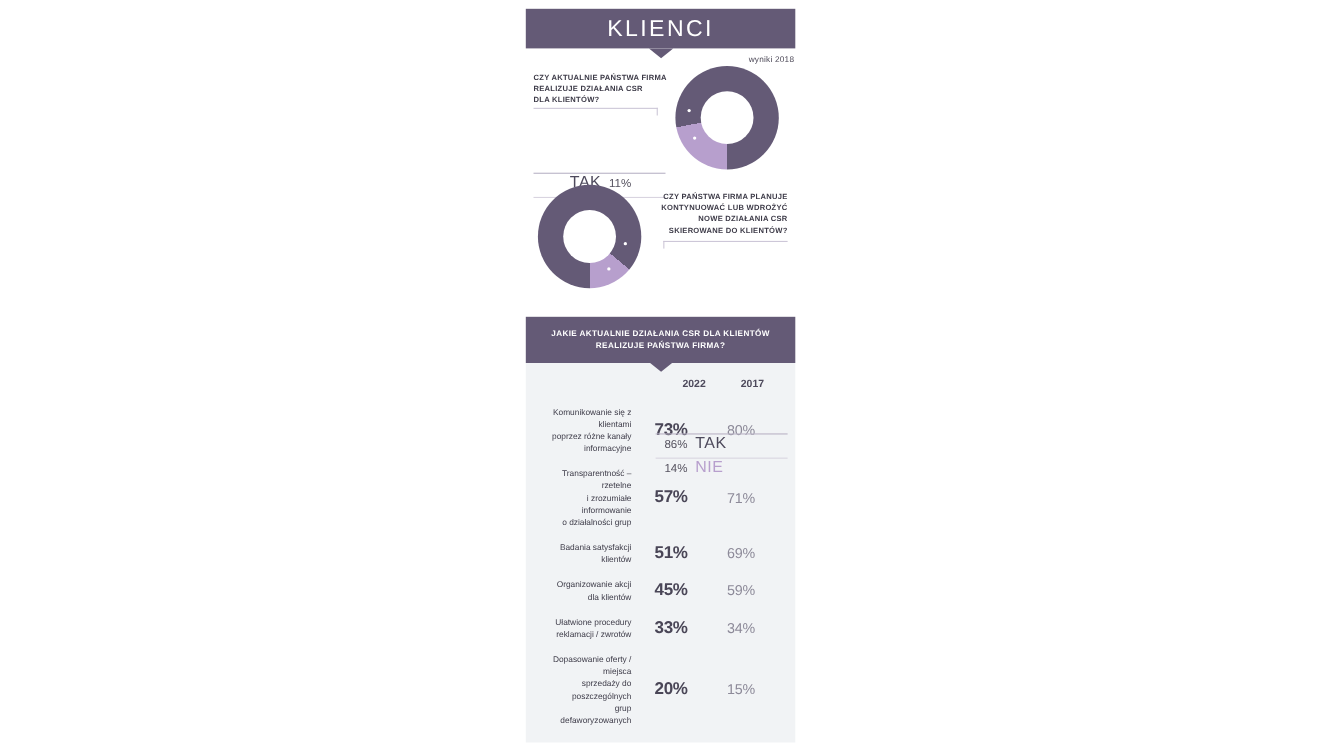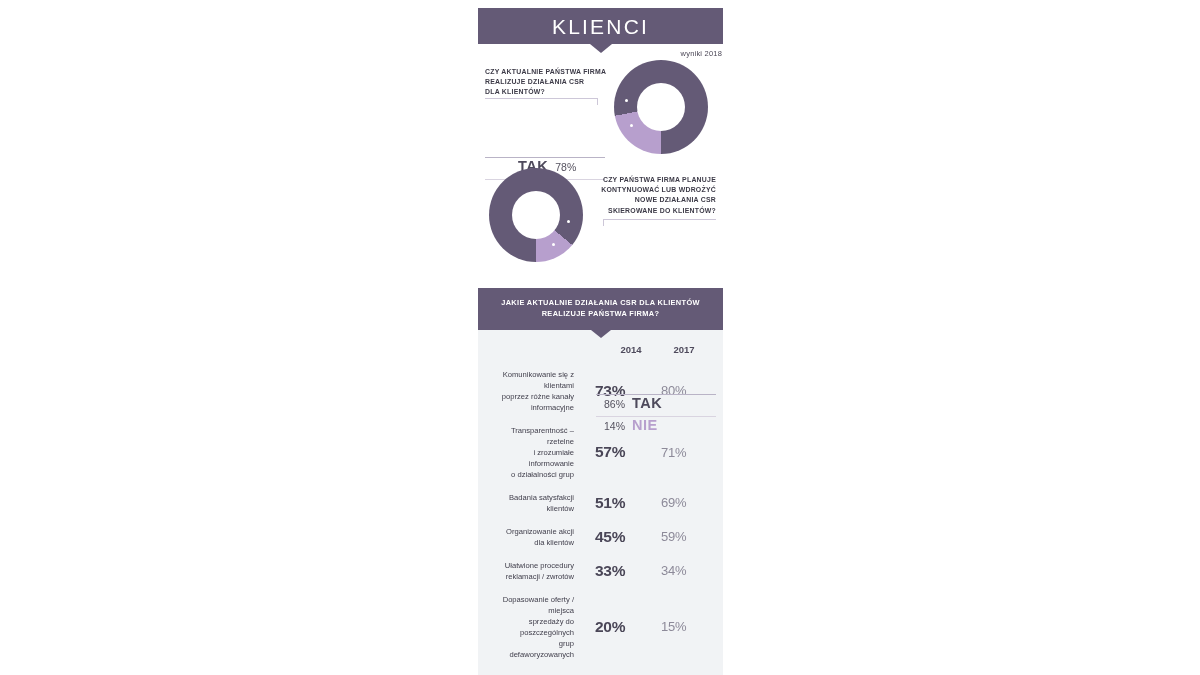--- a/index.html
+++ b/index.html
@@ -48,21 +48,21 @@
     position:absolute;font-size:6.9px;font-weight:bold;color:#3c3a47;
     line-height:1.48;letter-spacing:.25px;text-transform:uppercase;
   }
 
   .legend{position:absolute;}
   .legend-row{
     display:flex;align-items:baseline;height:21px;
     border-top:1px solid #d9d4e0;
   }
   .legend-row.first{border-top:1px solid #b9b3c6;}
-  .lbl{font-size:14.5px;font-weight:bold;letter-spacing:.5px;}
+  .lbl{font-size:14.5px;font-weight:normal;letter-spacing:.5px;}
   .lbl.yes{color:#4e4a5c;}
   .lbl.no{color:#b79fcd;}
   .val{font-size:10.5px;color:#55525f;}
 
   
   .legend-1{left:7px;top:99px;width:120px;}
   .legend-1 .legend-row{justify-content:flex-start;padding-left:33px;gap:7px;}
   
   .legend-2{left:118px;top:228px;width:120px;}
   .legend-2 .legend-row{justify-content:flex-start;padding-left:8px;gap:7px;}
@@ -137,21 +137,21 @@
     <div class="donut" style="left:136px;top:2px;
          background:conic-gradient(from 180deg, #b79fcd 0% 22%, #645a76 22% 100%);">
       <div class="hole"></div>
       <div class="dot" style="left:11px;top:39px;"></div>
       <div class="dot" style="left:16px;top:64px;"></div>
     </div>
 
     <div class="legend legend-1">
       <div class="legend-row first">
         <span class="lbl yes">TAK</span>
-        <span class="val">78%</span>
+        <span class="val">11%</span>
       </div>
       <div class="legend-row">
         <span class="lbl no">NIE</span>
         <span class="val">22%</span>
       </div>
     </div>
   </div>
 
   <div class="donut-block" style="margin-top:-2px;">
     <div class="q-text" style="right:7px;top:9px;width:140px;text-align:right;">
@@ -185,21 +185,21 @@
 
   <div style="margin-top:12px;">
     <div class="table-head">
       <div class="t">JAKIE AKTUALNIE DZIAŁANIA CSR DLA KLIENTÓW</div>
       <div class="t">REALIZUJE PAŃSTWA FIRMA?</div>
       <div class="table-notch"></div>
     </div>
 
     <div class="table-body">
       <div class="col-head">
-        <span class="ch-2018">2014</span>
+        <span class="ch-2018">2022</span>
         <span class="ch-2017">2017</span>
       </div>
 
       <div class="row">
         <div class="row-label">
           <div>Komunikowanie się z klientami</div>
           <div>poprzez różne kanały</div>
           <div>informacyjne</div>
         </div>
         <div class="v18">73%</div>

